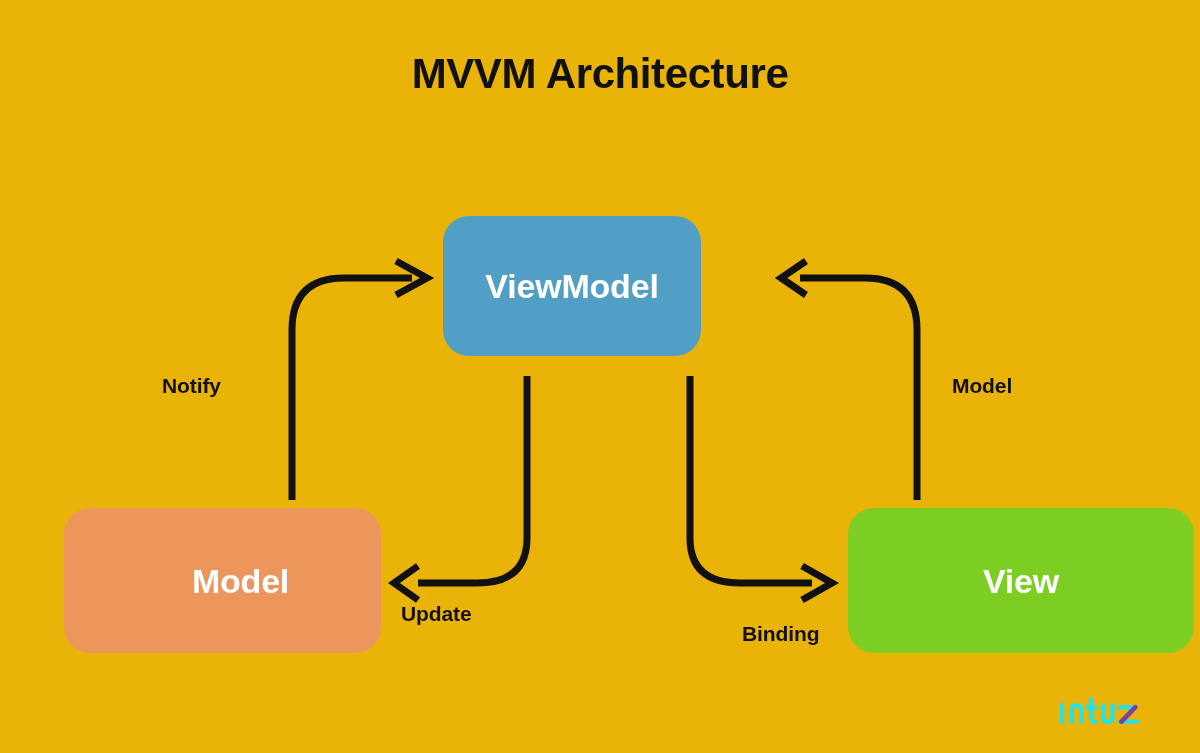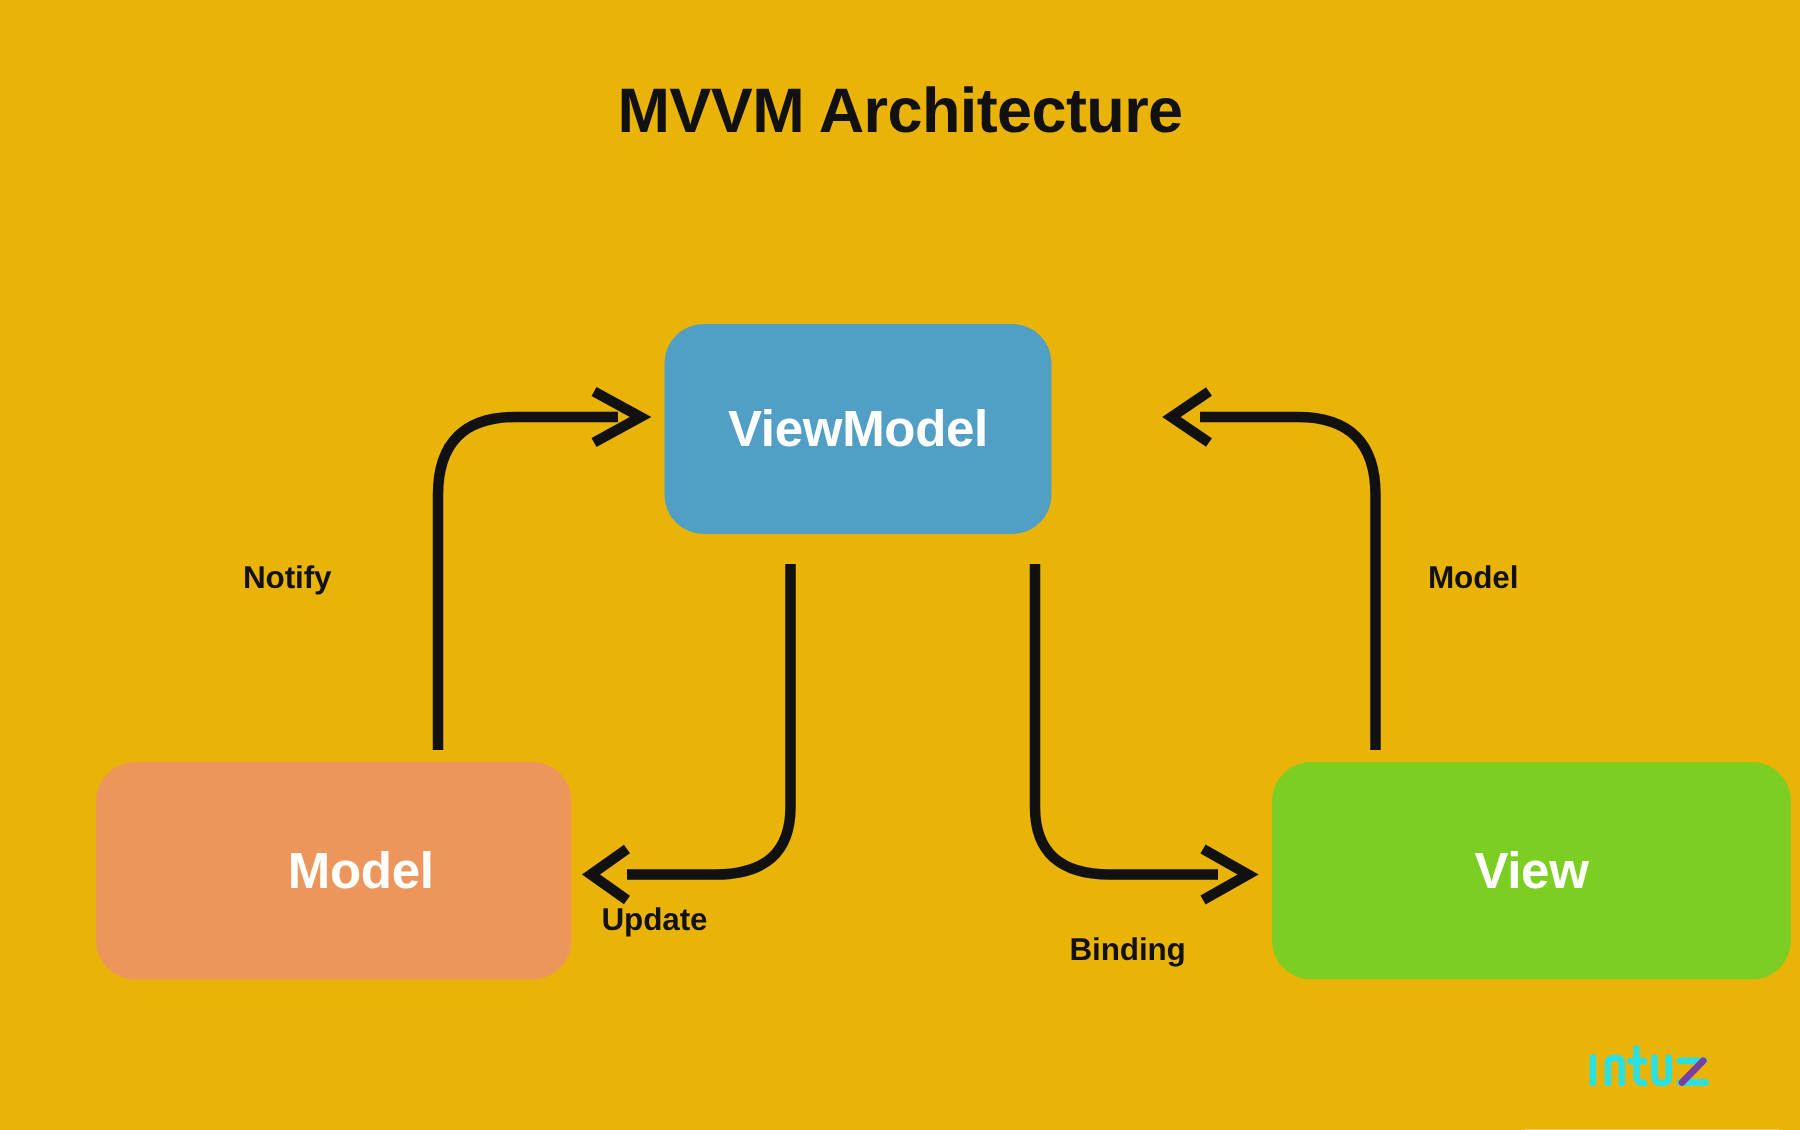--- a/index.html
+++ b/index.html
@@ -90,21 +90,21 @@
     position: absolute;
     font-size: 21px;
     font-weight: bold;
     color: #111111;
     white-space: nowrap;
     letter-spacing: -0.1px;
   }
   #edge-label-notify  { left: 162px; top: 374px; }
   #edge-label-event   { left: 952px; top: 374px; }
   #edge-label-update  { left: 401px; top: 602px; }
-  #edge-label-binding { left: 713px; top: 622px; }
+  #edge-label-binding { left: 742px; top: 622px; }
 
   
   #brand-logo {
     position: absolute;
     left: 1058px;
     top: 696px;
     width: 104px;
     height: 34px;
   }
 </style>

